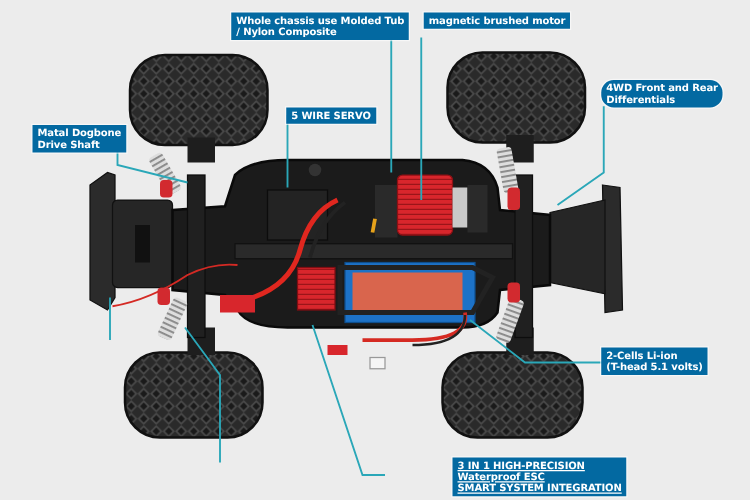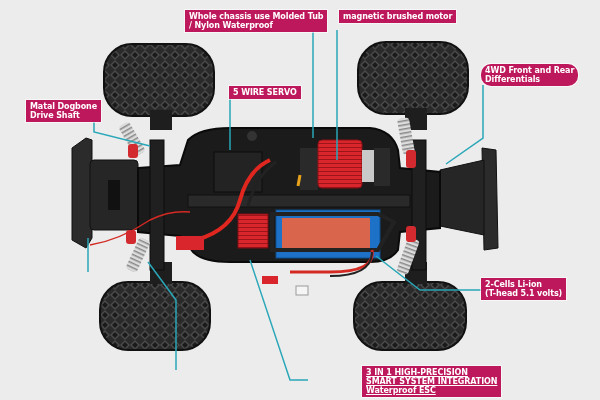--- a/index.html
+++ b/index.html
@@ -1,18 +1,18 @@
 <!DOCTYPE html>
 <html><head>
 <meta charset="utf-8">
 <style>
   html, body { margin:0; padding:0; }
   body { width:600px; height:400px; background:#ececec; position:relative; overflow:hidden; font-family:"DejaVu Sans", sans-serif; }
   .stage { position:absolute; left:0; top:0; width:600px; height:400px; }
-  .label { position:absolute; background:#be185d; color:#fff; font-family:"DejaVu Sans", sans-serif; font-weight:bold; font-size:8px; line-height:9px; padding:2px 4px; letter-spacing:-0.1px; white-space:nowrap; box-shadow:0 0 0 1px rgba(255,255,255,0.6); }
+  .label { position:absolute; background:#0369a1; color:#fff; font-family:"DejaVu Sans", sans-serif; font-weight:bold; font-size:8px; line-height:9px; padding:2px 4px; letter-spacing:-0.1px; white-space:nowrap; box-shadow:0 0 0 1px rgba(255,255,255,0.6); }
   .label span { display:block; }
   svg { position:absolute; left:0; top:0; }
 </style>
 </head>
 <body>
 
 <div class="stage">
   <svg width="600" height="400" viewBox="0 0 600 400">
     <defs>
       <pattern id="tread" width="10" height="10" patternUnits="userSpaceOnUse">
@@ -117,21 +117,21 @@
       <polyline points="230,92 230,150"></polyline>
       <polyline points="88,272 88,238"></polyline>
       <polyline points="486,290 420,290 376,256"></polyline>
       <polyline points="176,370 176,300 148,262"></polyline>
       <polyline points="308,380 290,380 250,260"></polyline>
     </g>
   </svg>
 
   <div class="label" style="left:185px; top:10px;">
     <span>Whole chassis use Molded Tub</span>
-    <span>/ Nylon Waterproof</span>
+    <span>/ Nylon Composite</span>
   </div>
 
   <div class="label" style="left:339px; top:10px;">
     <span>magnetic brushed motor</span>
   </div>
 
   <div class="label" style="left:481px; top:64px;border-radius:10px;">
     <span>4WD Front and Rear</span>
     <span>Differentials</span>
   </div>
@@ -147,16 +147,16 @@
 
 
   <div class="label" style="left:481px; top:278px;">
     <span>2-Cells  Li-ion</span>
     <span>(T-head 5.1 volts)</span>
   </div>
 
 
   <div class="label" style="left:362px; top:366px;text-decoration:underline;">
     <span>3 IN 1 HIGH-PRECISION</span>
+    <span>Waterproof ESC</span>
     <span>SMART SYSTEM INTEGRATION</span>
-    <span>Waterproof ESC</span>
   </div>
 </div>
 
 </body></html>

